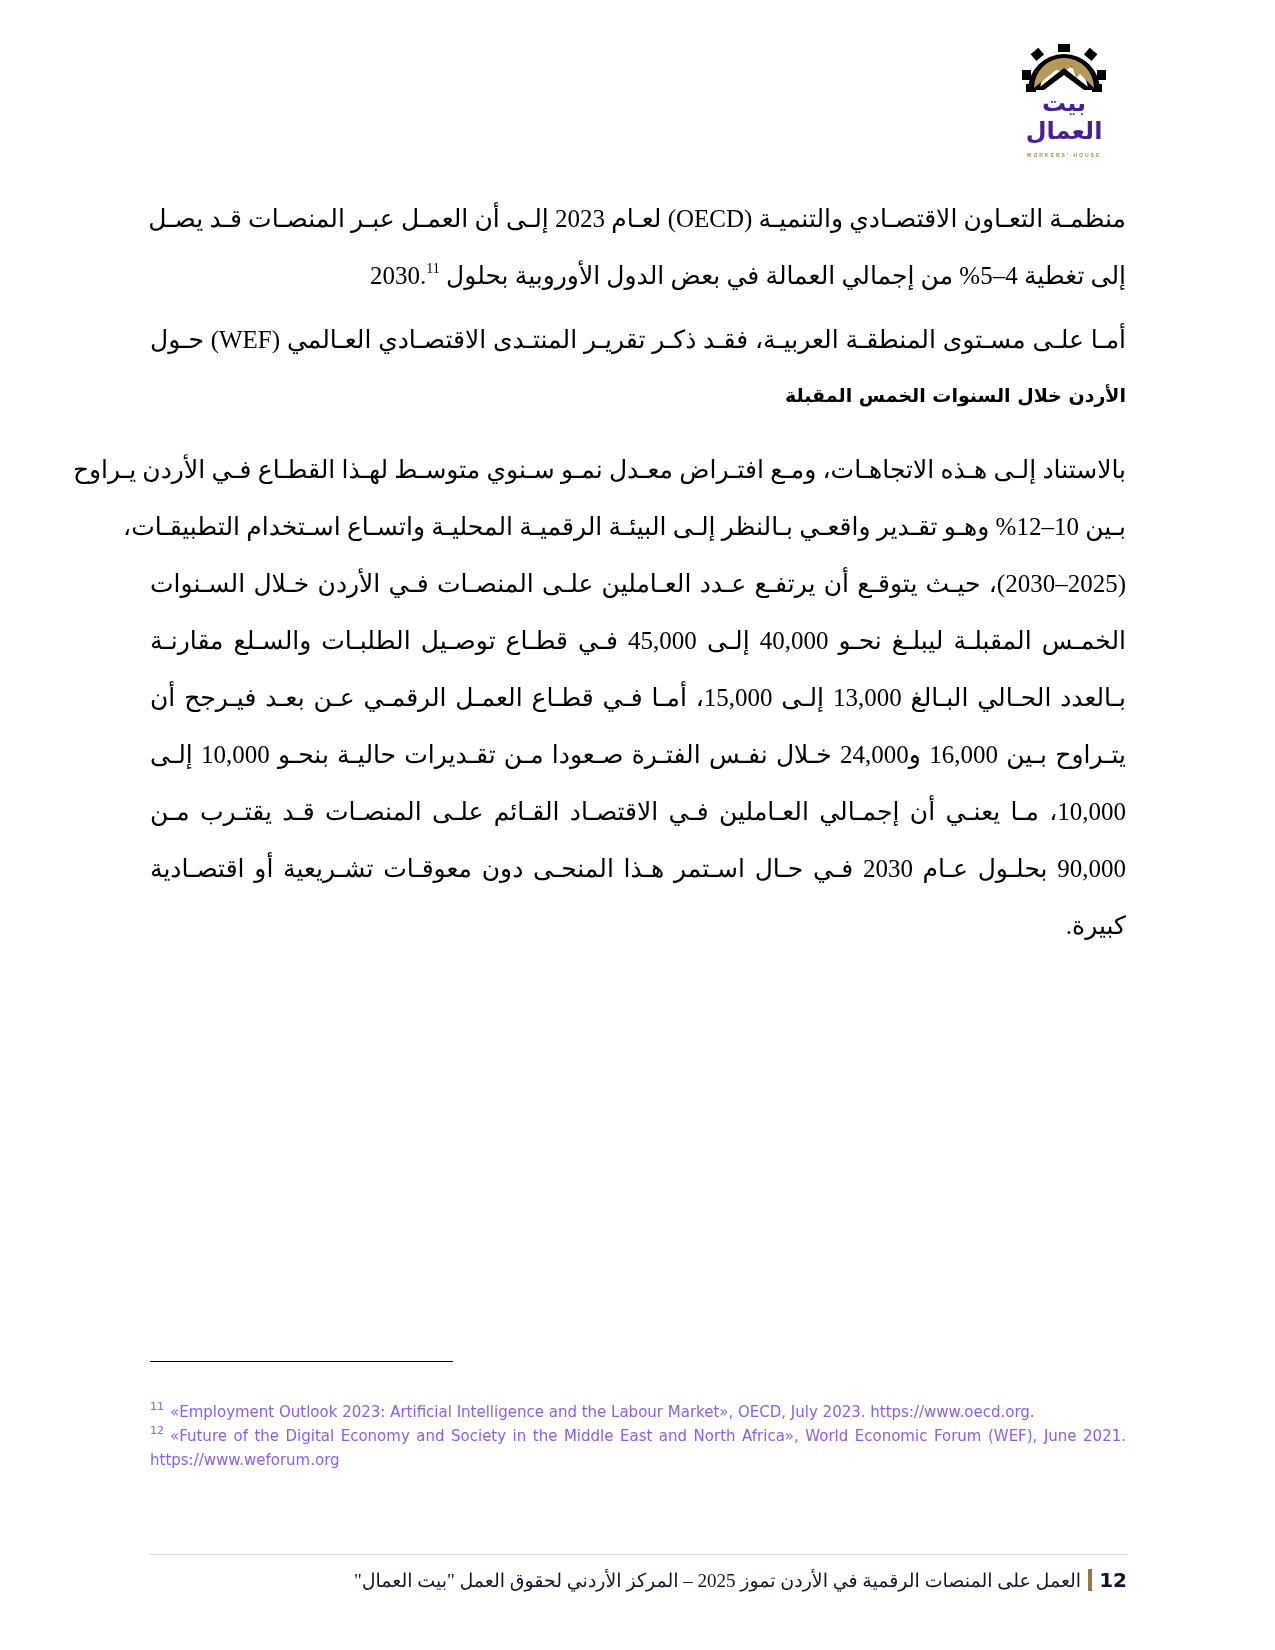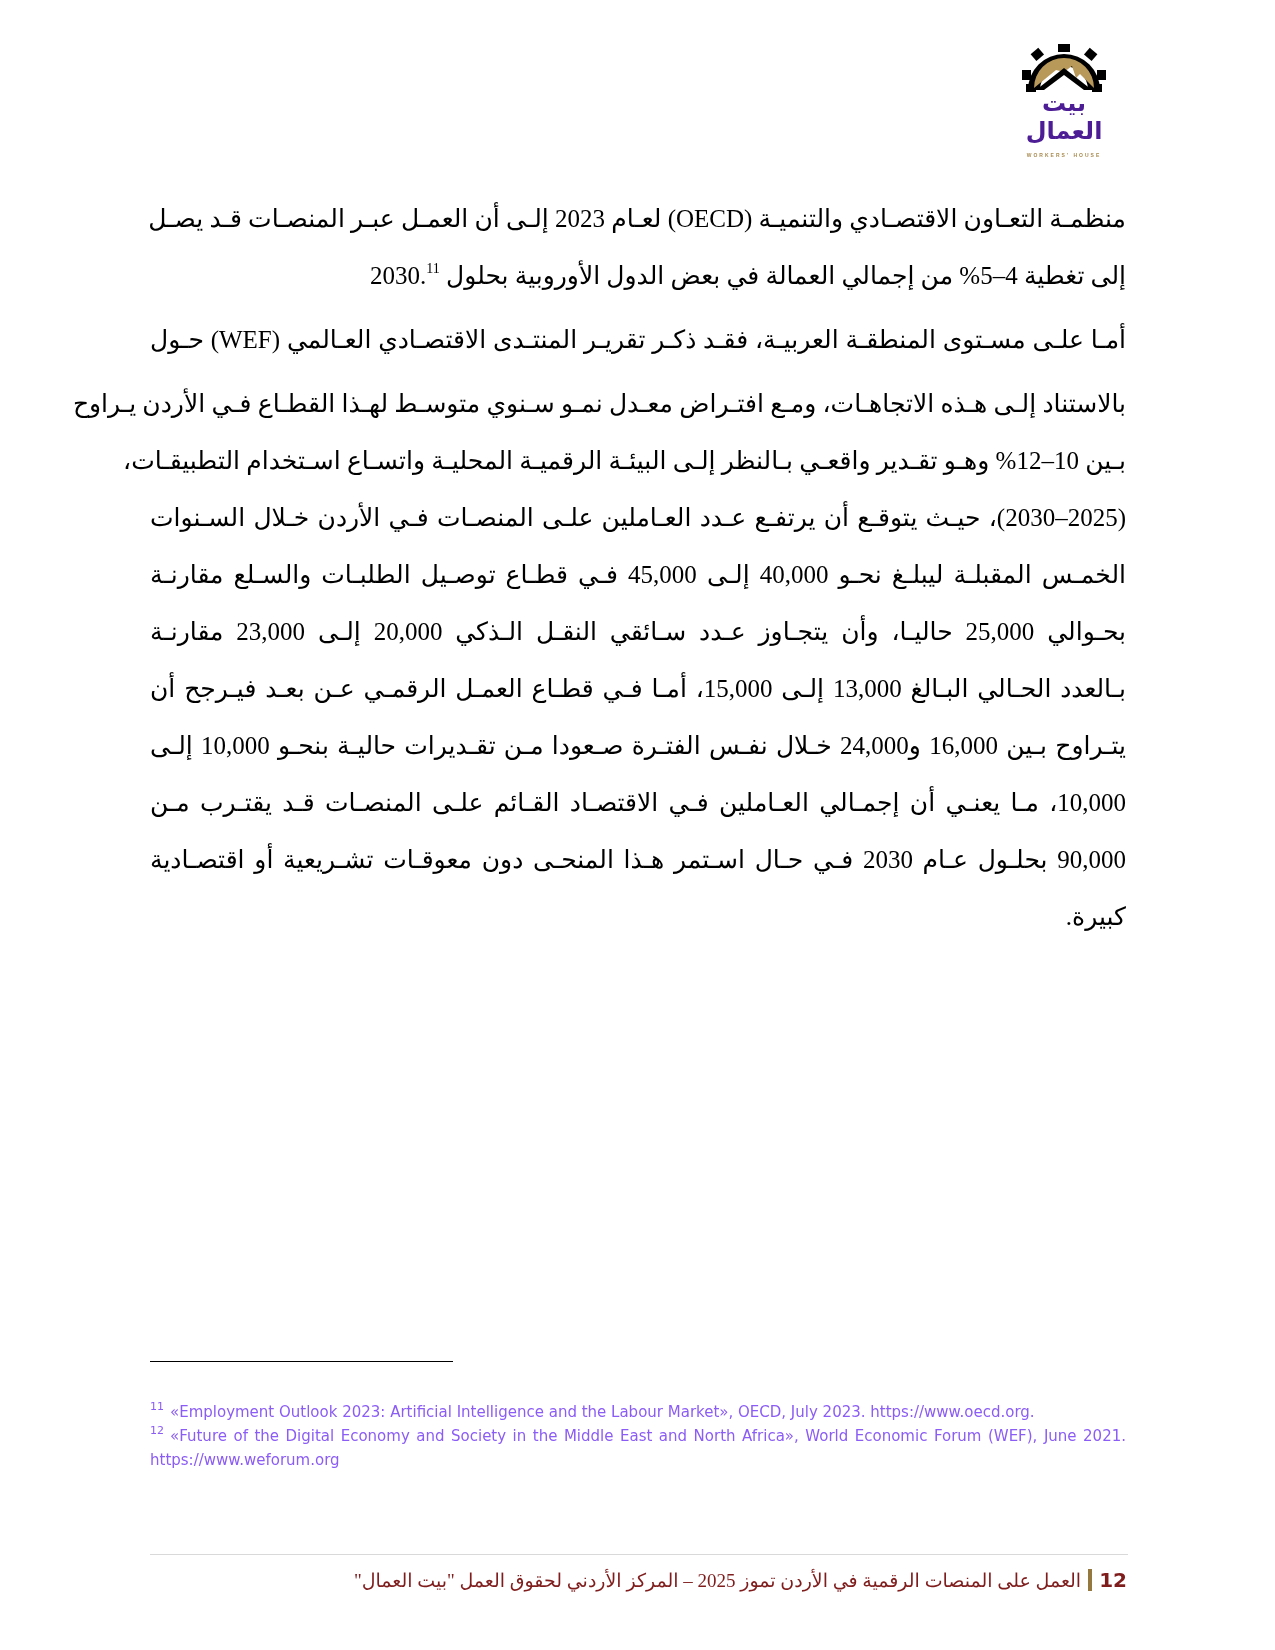--- a/index.html
+++ b/index.html
@@ -25,21 +25,21 @@
 
   .fn-rule { position: absolute; left: 150px; top: 1361px; width: 303px; height: 0;
              border-top: 1.5px solid #000; }
   .footnotes { position: absolute; left: 150px; top: 1400px; width: 976px; direction: ltr;
                font-family: "DejaVu Sans", sans-serif; font-size: 15px; line-height: 24px; color: #8b5cf6; }
   .fn { text-align: justify; }
   .fn sup { font-size: 11px; top: -1px; margin-right: 6px; }
 
   .footer-rule { position: absolute; left: 150px; top: 1554px; width: 978px; height: 0;
                  border-top: 1px solid #d9d9d9; }
-  .footer { position: absolute; right: 148px; top: 1565px; direction: rtl; color: #7f1d1d;
+  .footer { position: absolute; right: 148px; top: 1565px; direction: rtl; color: #0f172a;
             font-family: "Liberation Serif", serif; font-size: 19px; line-height: 30px; white-space: nowrap; }
   .footer .pg { font-family: "DejaVu Sans", sans-serif; font-weight: bold; font-size: 20px; }
   .footer .bar { display: inline-block; width: 4px; height: 22px; background: #94783f;
                  vertical-align: -4px; margin: 0 7px; }
 </style>
 </head>
 <body>
 
 <div class="logo">
   <svg width="92" height="48" viewBox="0 0 92 48">
@@ -64,27 +64,27 @@
 <div class="content">
   <p class="para">
     <span class="line">منظمـة التعـاون الاقتصـادي والتنميـة (OECD) لعـام 2023 إلـى أن العمـل عبـر المنصـات قـد يصـل</span>
     <span class="line last"><span>إلى تغطية 4–5% من إجمالي العمالة في بعض الدول الأوروبية بحلول 2030.</span><sup>11</sup></span>
   </p>
 
   <p class="para">
     <span class="line">أمـا علـى مسـتوى المنطقـة العربيـة، فقـد ذكـر تقريـر المنتـدى الاقتصـادي العـالمي (WEF) حـول</span>
   </p>
 
+  <h3 class="heading">الأردن خلال السنوات الخمس المقبلة</h3>
 
   <p class="para">
     <span class="line">بالاستناد إلـى هـذه الاتجاهـات، ومـع افتـراض معـدل نمـو سـنوي متوسـط لهـذا القطـاع فـي الأردن يـراوح</span>
     <span class="line">بـين 10–12% وهـو تقـدير واقعـي بـالنظر إلـى البيئـة الرقميـة المحليـة واتسـاع اسـتخدام التطبيقـات،</span>
     <span class="line">(2025–2030)، حيـث يتوقـع أن يرتفـع عـدد العـاملين علـى المنصـات فـي الأردن خـلال السـنوات</span>
     <span class="line">الخمـس المقبلـة ليبلـغ نحـو 40,000 إلـى 45,000 فـي قطـاع توصـيل الطلبـات والسـلع مقارنـة</span>
-    <span class="line">بحـوالي 25,000 حاليـا، وأن يتجـاوز عـدد سـائقي النقـل الـذكي 20,000 إلـى 23,000 مقارنـة</span>
     <span class="line">بـالعدد الحـالي البـالغ 13,000 إلـى 15,000، أمـا فـي قطـاع العمـل الرقمـي عـن بعـد فيـرجح أن</span>
     <span class="line">يتـراوح بـين 16,000 و24,000 خـلال نفـس الفتـرة صـعودا مـن تقـديرات حاليـة بنحـو 10,000 إلـى</span>
     <span class="line">10,000، مـا يعنـي أن إجمـالي العـاملين فـي الاقتصـاد القـائم علـى المنصـات قـد يقتـرب مـن</span>
     <span class="line">90,000 بحلـول عـام 2030 فـي حـال اسـتمر هـذا المنحـى دون معوقـات تشـريعية أو اقتصـادية</span>
     <span class="line last">كبيرة.</span>
   </p>
 </div>
 
 <div class="fn-rule"></div>
 <div class="footnotes">

